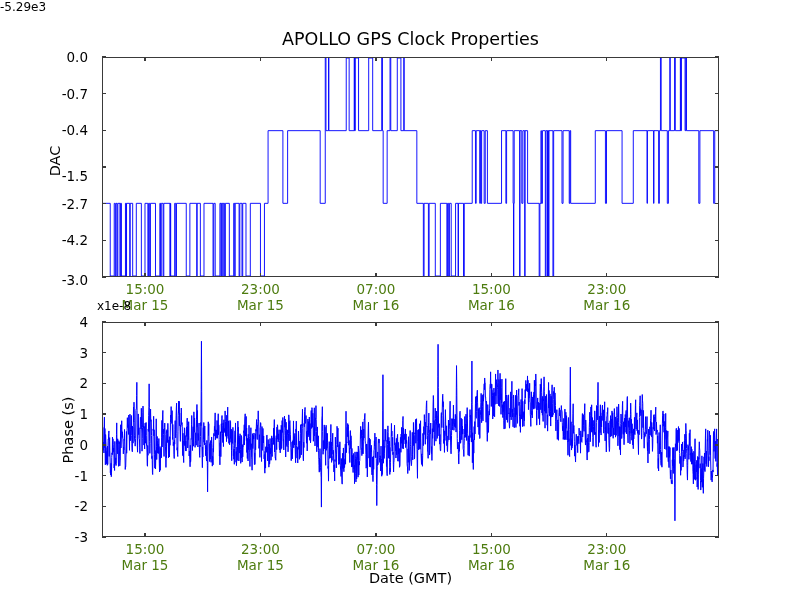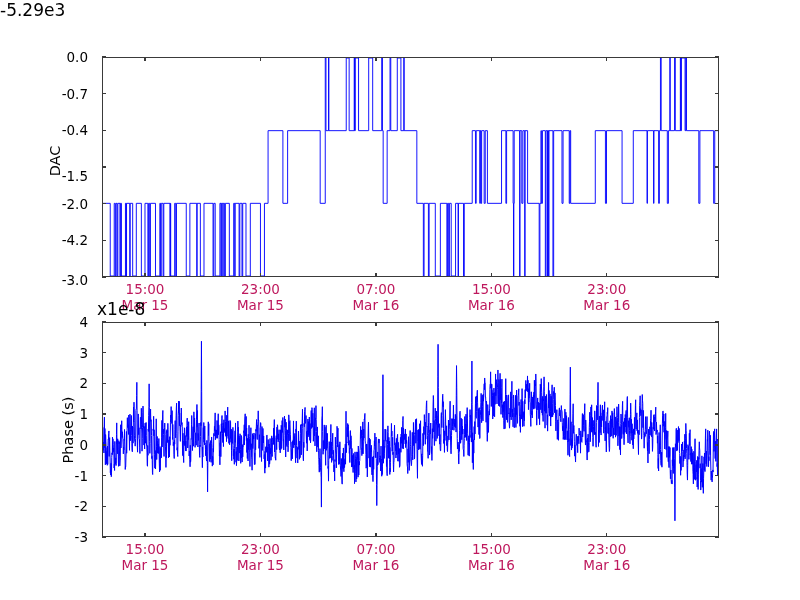--- a/index.html
+++ b/index.html
@@ -33,44 +33,45 @@
     font-size:14.5px;color:#000;
   }
 
   .ytick{
     position:absolute;right:0;font-size:13.5px;color:#000;text-align:center;
     white-space:nowrap;transform:translateY(-50%);
   }
   .ytick-col{position:absolute;width:94px;left:0;}
 
   .xtick{
-    position:absolute;font-size:13.5px;color:#be185d;text-align:center;
+    position:absolute;font-size:13.5px;color:#4d7c0f;text-align:center;
     white-space:nowrap;transform:translateX(-50%);line-height:16px;
   }
   .xtick span{display:block;}
 
-  .offset-text{position:absolute;font-size:17px;color:#000;white-space:nowrap;text-align:right;}
+  .offset-text{position:absolute;font-size:12px;color:#000;white-space:nowrap;text-align:right;}
   #offset-phase{left:97px;top:299px;}
 
   .tickmark{position:absolute;background:#3a3a3a;}
 </style>
 </head>
 <body>
 
 <div class="figure">
 
+  <div class="title">APOLLO GPS Clock Properties</div>
 
   <div class="offset-text">-5.29e3</div>
   <div class="ylabel" id="ylabel-dac">DAC</div>
   <div class="ytick-col" id="yticks-dac">
       <div class="ytick" style="top: 57px; padding-right: 6px;">0.0</div>
       <div class="ytick" style="top: 93.6667px; padding-right: 6px;">-0.7</div>
       <div class="ytick" style="top: 130.333px; padding-right: 6px;">-0.4</div>
       <div class="ytick" style="top: 176px; padding-right: 6px;">-1.5</div>
-      <div class="ytick" style="top: 203.667px; padding-right: 6px;">-2.0</div>
+      <div class="ytick" style="top: 203.667px; padding-right: 6px;">-2.7</div>
       <div class="ytick" style="top: 240.333px; padding-right: 6px;">-4.2</div>
       <div class="ytick" style="top: 280px; padding-right: 6px;">-3.0</div>
     </div>
   <div id="xticks-dac">
       <div class="xtick" style="left: 145.005px; top: 281px;">
         <span>15:00</span>
         <span>Mar 15</span>
       </div>
       <div class="xtick" style="left: 260.446px; top: 281px;">
         <span>23:00</span>
@@ -130,20 +131,21 @@
         <span>Mar 16</span>
       </div>
     </div>
 
   <div class="axes" id="axes-phase">
     <svg class="plotsvg" id="svg-phase" viewBox="0 0 617 215" preserveAspectRatio="none">
         <path d="M 0 105.34 L 0.24 128.38 L 0.47 120.29 L 0.71 123.65 L 0.95 131.20 L 1.19 105.59 L 1.42 95.03 L 1.66 125.77 L 1.90 106.51 L 2.14 123.81 L 2.37 143.17 L 2.61 112.60 L 2.85 119.33 L 3.09 124.76 L 3.32 125.97 L 3.56 142.07 L 3.80 134.21 L 4.04 129.57 L 4.27 143.63 L 4.51 124.37 L 4.75 142.70 L 4.99 123.97 L 5.22 117.28 L 5.46 117.80 L 5.70 111.73 L 5.93 108.94 L 6.17 134.65 L 6.41 119.63 L 6.65 115.73 L 6.88 128.74 L 7.12 138.29 L 7.36 151.08 L 7.60 148.63 L 7.83 153.45 L 8.07 141.62 L 8.31 155.15 L 8.55 150.93 L 8.78 135.58 L 9.02 131.06 L 9.26 132.88 L 9.50 115.25 L 9.73 132.49 L 9.97 116.91 L 10.21 122.70 L 10.45 129.80 L 10.68 126.20 L 10.92 131.68 L 11.16 146.44 L 11.40 142.33 L 11.63 148.88 L 11.87 119.53 L 12.11 130.84 L 12.34 142.56 L 12.58 138.61 L 12.82 136.13 L 13.06 143.92 L 13.29 141.92 L 13.53 112.49 L 13.77 100.82 L 14.01 122.04 L 14.24 117.49 L 14.48 132.03 L 14.72 116.90 L 14.96 120.95 L 15.19 127.94 L 15.43 140.43 L 15.67 144.69 L 15.91 118.79 L 16.14 121.91 L 16.38 120.29 L 16.62 135.21 L 16.86 144.19 L 17.09 140.25 L 17.33 138.75 L 17.57 114.15 L 17.80 102.70 L 18.04 126.14 L 18.28 119.17 L 18.52 107.15 L 18.75 98.67 L 18.99 107.74 L 19.23 115.60 L 19.47 109.79 L 19.70 113.66 L 19.94 117.51 L 20.18 122.21 L 20.42 132.10 L 20.65 125.15 L 20.89 128.17 L 21.13 117.32 L 21.37 118.55 L 21.60 107.50 L 21.84 123.08 L 22.08 134.19 L 22.32 147.83 L 22.55 144.66 L 22.79 145.16 L 23.03 135.34 L 23.27 129.50 L 23.50 109.49 L 23.74 131.44 L 23.98 117.46 L 24.21 105.58 L 24.45 95.59 L 24.69 105.60 L 24.93 105.91 L 25.16 105.76 L 25.40 102.68 L 25.64 112.47 L 25.88 92.89 L 26.11 107.62 L 26.35 112.93 L 26.59 128.52 L 26.83 109.16 L 27.06 92.01 L 27.30 107.92 L 27.54 118.83 L 27.78 107.29 L 28.01 103.71 L 28.25 99.14 L 28.49 93.37 L 28.73 113.51 L 28.96 121.95 L 29.20 128.40 L 29.44 129.98 L 29.67 103.98 L 29.91 112.38 L 30.15 121.30 L 30.39 104.52 L 30.62 84.87 L 30.86 99.70 L 31.10 79.93 L 31.34 98.37 L 31.57 113.99 L 31.81 119.79 L 32.05 120.57 L 32.29 124.31 L 32.52 121.06 L 32.76 116.70 L 33.00 88.37 L 33.24 86.75 L 33.47 86.69 L 33.71 73.12 L 33.95 59.89 L 34.19 88.58 L 34.42 123.49 L 34.66 130.38 L 34.90 116.81 L 35.14 105.26 L 35.37 91.79 L 35.61 105.05 L 35.85 112.69 L 36.08 105.69 L 36.32 116.53 L 36.56 117.14 L 36.80 125.37 L 37.03 131.75 L 37.27 107.57 L 37.51 95.13 L 37.75 95.37 L 37.98 96.34 L 38.22 107.13 L 38.46 86.07 L 38.70 102.69 L 38.93 111.08 L 39.17 129.36 L 39.41 116.71 L 39.65 105.69 L 39.88 89.95 L 40.12 83.85 L 40.36 87.78 L 40.60 105.79 L 40.83 103.92 L 41.07 123.27 L 41.31 104.51 L 41.54 118.44 L 41.78 127.19 L 42.02 114.17 L 42.26 101.05 L 42.49 106.37 L 42.73 121.32 L 42.97 110.18 L 43.21 100.39 L 43.44 113.74 L 43.68 123.95 L 43.92 123.67 L 44.16 131.15 L 44.39 143.56 L 44.63 144.58 L 44.87 123.66 L 45.11 133.56 L 45.34 106.99 L 45.58 109.46 L 45.82 93.20 L 46.06 84.57 L 46.29 61.43 L 46.53 85.16 L 46.77 119.39 L 47.01 131.61 L 47.24 121.46 L 47.48 98.96 L 47.72 86.88 L 47.95 99.31 L 48.19 97.57 L 48.43 98.43 L 48.67 113.44 L 48.90 136.85 L 49.14 134.52 L 49.38 138.76 L 49.62 151.23 L 49.85 152.96 L 50.09 132.83 L 50.33 106.94 L 50.57 109.06 L 50.80 94.17 L 51.04 113.86 L 51.28 107.77 L 51.52 112.12 L 51.75 133.03 L 51.99 146.55 L 52.23 135.49 L 52.47 128.75 L 52.70 147.39 L 52.94 136.76 L 53.18 114.54 L 53.41 96.73 L 53.65 124.72 L 53.89 137.82 L 54.13 126.60 L 54.36 114.53 L 54.60 118.70 L 54.84 131.32 L 55.08 127.79 L 55.31 122.16 L 55.55 131.78 L 55.79 125.68 L 56.03 116.59 L 56.26 127.19 L 56.50 141.91 L 56.74 150.25 L 56.98 131.50 L 57.21 124.74 L 57.45 148.70 L 57.69 137.97 L 57.93 126.64 L 58.16 127.79 L 58.40 135.53 L 58.64 136.07 L 58.87 115.84 L 59.11 98.30 L 59.35 125.15 L 59.59 108.35 L 59.82 91.93 L 60.06 88.29 L 60.30 110.01 L 60.54 107.08 L 60.77 112.68 L 61.01 126.31 L 61.25 134.70 L 61.49 111.05 L 61.72 105.56 L 61.96 100.99 L 62.20 107.95 L 62.44 112.80 L 62.67 125.07 L 62.91 133.49 L 63.15 145.76 L 63.39 133.63 L 63.62 135.99 L 63.86 108.53 L 64.10 111.22 L 64.34 107.45 L 64.57 120.68 L 64.81 111.39 L 65.05 101.28 L 65.28 107.47 L 65.52 124.18 L 65.76 136.12 L 66.00 118.05 L 66.23 118.26 L 66.47 125.88 L 66.71 135.27 L 66.95 114.75 L 67.18 123.45 L 67.42 118.05 L 67.66 100.84 L 67.90 92.92 L 68.13 95.77 L 68.37 84.38 L 68.61 94.33 L 68.85 95.14 L 69.08 101.43 L 69.32 88.46 L 69.56 105.78 L 69.80 117.54 L 70.03 102.37 L 70.27 114.42 L 70.51 123.91 L 70.74 120.40 L 70.98 122.13 L 71.22 133.01 L 71.46 136.76 L 71.69 118.05 L 71.93 122.30 L 72.17 107.34 L 72.41 98.54 L 72.64 113.58 L 72.88 115.88 L 73.12 102.80 L 73.36 93.06 L 73.59 85.78 L 73.83 80.92 L 74.07 111.90 L 74.31 128.39 L 74.54 125.73 L 74.78 132.91 L 75.02 134.76 L 75.26 109.15 L 75.49 93.14 L 75.73 87.75 L 75.97 78.76 L 76.21 90.88 L 76.44 79.07 L 76.68 103.72 L 76.92 90.89 L 77.15 101.19 L 77.39 112.19 L 77.63 119.50 L 77.87 103.05 L 78.10 104.54 L 78.34 97.84 L 78.58 85.80 L 78.82 102.61 L 79.05 102.02 L 79.29 100.52 L 79.53 104.23 L 79.77 128.16 L 80.00 133.88 L 80.24 111.27 L 80.48 130.24 L 80.72 135.94 L 80.95 140.88 L 81.19 119.17 L 81.43 122.75 L 81.67 105.73 L 81.90 105.97 L 82.14 123.88 L 82.38 113.58 L 82.61 123.78 L 82.85 128.99 L 83.09 119.18 L 83.33 129.28 L 83.56 112.29 L 83.80 104.91 L 84.04 114.50 L 84.28 98.57 L 84.51 95.99 L 84.75 103.75 L 84.99 126.18 L 85.23 119.17 L 85.46 116.34 L 85.70 117.59 L 85.94 99.63 L 86.18 113.64 L 86.41 134.21 L 86.65 129.15 L 86.89 131.97 L 87.13 138.01 L 87.36 145.10 L 87.60 123.46 L 87.84 140.51 L 88.08 138.46 L 88.31 116.80 L 88.55 117.40 L 88.79 102.68 L 89.02 93.38 L 89.26 106.18 L 89.50 117.38 L 89.74 128.77 L 89.97 120.89 L 90.21 108.22 L 90.45 104.72 L 90.69 124.34 L 90.92 109.63 L 91.16 89.67 L 91.40 95.94 L 91.64 110.21 L 91.87 95.89 L 92.11 106.42 L 92.35 125.52 L 92.59 121.36 L 92.82 118.83 L 93.06 110.77 L 93.30 116.44 L 93.54 123.38 L 93.77 97.48 L 94.01 89.84 L 94.25 82.26 L 94.48 105.03 L 94.72 88.31 L 94.96 109.05 L 95.20 125.16 L 95.43 111.41 L 95.67 118.54 L 95.91 118.21 L 96.15 104.74 L 96.38 100.95 L 96.62 123.01 L 96.86 133.90 L 97.10 135.65 L 97.33 123.24 L 97.57 124.76 L 97.81 114.73 L 98.05 100.51 L 98.28 103.72 L 98.52 67.16 L 98.76 18.43 L 99.00 68.96 L 99.23 122.19 L 99.47 135.75 L 99.71 146.02 L 99.94 125.21 L 100.18 135.30 L 100.42 115.09 L 100.66 105.63 L 100.89 117.18 L 101.13 100.45 L 101.37 120.32 L 101.61 109.76 L 101.84 123.12 L 102.08 103.92 L 102.32 122.02 L 102.56 121.42 L 102.79 127.62 L 103.03 134.00 L 103.27 123.56 L 103.51 123.61 L 103.74 137.29 L 103.98 139.35 L 104.22 118.48 L 104.46 129.56 L 104.69 143.56 L 104.93 170.46 L 105.17 141.86 L 105.41 112.18 L 105.64 99.75 L 105.88 113.54 L 106.12 101.59 L 106.35 119.46 L 106.59 121.49 L 106.83 134.22 L 107.07 139.92 L 107.30 121.59 L 107.54 137.33 L 107.78 123.54 L 108.02 118.64 L 108.25 132.34 L 108.49 140.68 L 108.73 121.80 L 108.97 115.05 L 109.20 119.52 L 109.44 125.59 L 109.68 144.47 L 109.92 134.50 L 110.15 135.51 L 110.39 143.16 L 110.63 126.75 L 110.87 130.32 L 111.10 111.72 L 111.34 111.36 L 111.58 114.18 L 111.81 104.38 L 112.05 108.77 L 112.29 99.84 L 112.53 90.73 L 112.76 117.87 L 113.00 107.84 L 113.24 112.59 L 113.48 112.37 L 113.71 107.94 L 113.95 111.01 L 114.19 116.38 L 114.43 98.37 L 114.66 105.59 L 114.90 116.25 L 115.14 106.69 L 115.38 100.79 L 115.61 91.61 L 115.85 112.68 L 116.09 102.75 L 116.33 104.14 L 116.56 117.54 L 116.80 134.32 L 117.04 128.81 L 117.28 143.17 L 117.51 120.95 L 117.75 124.61 L 117.99 109.77 L 118.22 134.94 L 118.46 119.04 L 118.70 101.72 L 118.94 110.45 L 119.17 96.35 L 119.41 93.38 L 119.65 103.57 L 119.89 111.39 L 120.12 120.60 L 120.36 119.75 L 120.60 101.02 L 120.84 124.74 L 121.07 102.13 L 121.31 97.66 L 121.55 109.25 L 121.79 106.50 L 122.02 106.96 L 122.26 110.63 L 122.50 88.74 L 122.74 99.44 L 122.97 113.88 L 123.21 114.40 L 123.45 99.98 L 123.68 107.55 L 123.92 119.74 L 124.16 93.06 L 124.40 114.28 L 124.63 96.71 L 124.87 93.75 L 125.11 84.90 L 125.35 107.50 L 125.58 116.60 L 125.82 98.77 L 126.06 106.85 L 126.30 121.48 L 126.53 116.50 L 126.77 118.68 L 127.01 122.88 L 127.25 111.96 L 127.48 98.36 L 127.72 116.52 L 127.96 99.46 L 128.20 115.99 L 128.43 120.41 L 128.67 107.16 L 128.91 128.82 L 129.15 138.99 L 129.38 112.67 L 129.62 108.68 L 129.86 119.73 L 130.09 121.55 L 130.33 105.31 L 130.57 123.83 L 130.81 133.93 L 131.04 128.96 L 131.28 137.51 L 131.52 127.14 L 131.76 142.62 L 131.99 126.42 L 132.23 112.96 L 132.47 108.81 L 132.71 120.47 L 132.94 100.88 L 133.18 124.30 L 133.42 140.61 L 133.66 129.70 L 133.89 143.99 L 134.13 138.08 L 134.37 125.30 L 134.61 138.74 L 134.84 130.94 L 135.08 109.45 L 135.32 99.01 L 135.55 109.78 L 135.79 105.23 L 136.03 123.00 L 136.27 139.31 L 136.50 113.89 L 136.74 131.33 L 136.98 115.91 L 137.22 123.13 L 137.45 111.79 L 137.69 113.07 L 137.93 127.31 L 138.17 141.65 L 138.40 128.42 L 138.64 136.30 L 138.88 113.59 L 139.12 115.39 L 139.35 130.32 L 139.59 140.36 L 139.83 122.80 L 140.07 135.16 L 140.30 134.83 L 140.54 123.96 L 140.78 124.50 L 141.02 123.82 L 141.25 108.75 L 141.49 110.85 L 141.73 102.71 L 141.96 122.94 L 142.20 98.97 L 142.44 94.24 L 142.68 91.66 L 142.91 114.17 L 143.15 110.77 L 143.39 113.51 L 143.63 94.30 L 143.86 118.66 L 144.10 106.06 L 144.34 130.70 L 144.58 117.60 L 144.81 136.76 L 145.05 116.43 L 145.29 118.57 L 145.53 139.29 L 145.76 112.28 L 146.00 127.75 L 146.24 124.54 L 146.48 103.25 L 146.71 114.41 L 146.95 116.86 L 147.19 130.97 L 147.42 144.83 L 147.66 126.79 L 147.90 127.70 L 148.14 115.22 L 148.37 105.69 L 148.61 125.60 L 148.85 121.90 L 149.09 135.41 L 149.32 137.47 L 149.56 148.59 L 149.80 126.94 L 150.04 111.69 L 150.27 126.87 L 150.51 123.99 L 150.75 115.43 L 150.99 113.66 L 151.22 116.96 L 151.46 111.01 L 151.70 131.58 L 151.94 142.82 L 152.17 131.07 L 152.41 142.75 L 152.65 135.25 L 152.88 111.80 L 153.12 127.99 L 153.36 107.38 L 153.60 109.23 L 153.83 104.48 L 154.07 97.46 L 154.31 108.19 L 154.55 114.97 L 154.78 117.61 L 155.02 103.04 L 155.26 103.34 L 155.50 99.19 L 155.73 88.68 L 155.97 98.76 L 156.21 98.30 L 156.45 126.58 L 156.68 123.01 L 156.92 112.75 L 157.16 119.61 L 157.40 135.62 L 157.63 105.73 L 157.87 105.44 L 158.11 100.53 L 158.35 101.92 L 158.58 121.30 L 158.82 127.38 L 159.06 139.78 L 159.29 118.13 L 159.53 104.51 L 159.77 128.62 L 160.01 113.05 L 160.24 115.17 L 160.48 106.44 L 160.72 118.00 L 160.96 120.99 L 161.19 114.03 L 161.43 126.34 L 161.67 137.19 L 161.91 132.69 L 162.14 144.30 L 162.38 151.59 L 162.62 129.61 L 162.86 140.53 L 163.09 146.49 L 163.33 125.31 L 163.57 129.80 L 163.81 124.32 L 164.04 130.49 L 164.28 113.72 L 164.52 113.01 L 164.75 128.12 L 164.99 125.30 L 165.23 139.14 L 165.47 128.59 L 165.70 117.60 L 165.94 124.52 L 166.18 124.73 L 166.42 145.50 L 166.65 122.16 L 166.89 123.48 L 167.13 142.49 L 167.37 139.42 L 167.60 116.57 L 167.84 132.19 L 168.08 128.68 L 168.32 126.33 L 168.55 138.56 L 168.79 131.69 L 169.03 120.28 L 169.27 113.91 L 169.50 131.32 L 169.74 134.80 L 169.98 120.28 L 170.22 119.99 L 170.45 115.89 L 170.69 118.31 L 170.93 122.63 L 171.16 106.02 L 171.40 120.11 L 171.64 107.84 L 171.88 97.51 L 172.11 130.20 L 172.35 115.66 L 172.59 130.83 L 172.83 136.42 L 173.06 135.69 L 173.30 138.52 L 173.54 128.57 L 173.78 113.76 L 174.01 115.89 L 174.25 127.79 L 174.49 105.15 L 174.73 117.22 L 174.96 102.72 L 175.20 103.87 L 175.44 116.04 L 175.68 120.00 L 175.91 119.05 L 176.15 111.93 L 176.39 118.12 L 176.62 107.71 L 176.86 125.24 L 177.10 128.15 L 177.34 126.83 L 177.57 119.34 L 177.81 131.05 L 178.05 107.82 L 178.29 121.34 L 178.52 127.56 L 178.76 103.23 L 179.00 103.91 L 179.24 126.53 L 179.47 119.05 L 179.71 98.50 L 179.95 110.48 L 180.19 103.00 L 180.42 95.36 L 180.66 108.74 L 180.90 118.64 L 181.14 117.71 L 181.37 128.12 L 181.61 113.35 L 181.85 101.83 L 182.09 93.90 L 182.32 100.71 L 182.56 105.23 L 182.80 97.03 L 183.03 108.26 L 183.27 135.27 L 183.51 112.10 L 183.75 100.15 L 183.98 106.43 L 184.22 123.61 L 184.46 123.53 L 184.70 124.86 L 184.93 107.81 L 185.17 112.15 L 185.41 113.56 L 185.65 130.03 L 185.88 123.60 L 186.12 111.39 L 186.36 92.72 L 186.60 95.47 L 186.83 118.93 L 187.07 102.35 L 187.31 99.18 L 187.55 98.57 L 187.78 107.01 L 188.02 112.89 L 188.26 120.16 L 188.49 125.90 L 188.73 138.97 L 188.97 138.84 L 189.21 127.87 L 189.44 128.16 L 189.68 120.00 L 189.92 137.12 L 190.16 131.25 L 190.39 118.84 L 190.63 121.68 L 190.87 116.36 L 191.11 98.85 L 191.34 126.00 L 191.58 119.17 L 191.82 114.67 L 192.06 123.16 L 192.29 115.11 L 192.53 111.44 L 192.77 123.18 L 193.01 134.26 L 193.24 141.01 L 193.48 107.24 L 193.72 109.69 L 193.95 99.06 L 194.19 123.67 L 194.43 133.12 L 194.67 136.41 L 194.90 129.64 L 195.14 125.58 L 195.38 141.25 L 195.62 124.76 L 195.85 123.49 L 196.09 109.12 L 196.33 120.13 L 196.57 127.58 L 196.80 124.25 L 197.04 137.56 L 197.28 122.93 L 197.52 119.14 L 197.75 135.94 L 197.99 111.66 L 198.23 102.65 L 198.47 104.73 L 198.70 112.29 L 198.94 133.07 L 199.18 114.02 L 199.42 102.12 L 199.65 103.97 L 199.89 96.82 L 200.13 87.04 L 200.36 106.67 L 200.60 121.27 L 200.84 135.73 L 201.08 139.10 L 201.31 120.19 L 201.55 125.74 L 201.79 101.44 L 202.03 104.77 L 202.26 89.53 L 202.50 87.42 L 202.74 85.23 L 202.98 100.99 L 203.21 101.34 L 203.45 99.31 L 203.69 93.42 L 203.93 112.59 L 204.16 121.34 L 204.40 109.36 L 204.64 110.19 L 204.88 129.15 L 205.11 110.76 L 205.35 107.12 L 205.59 96.90 L 205.82 114.85 L 206.06 99.59 L 206.30 108.16 L 206.54 112.72 L 206.77 107.56 L 207.01 94.89 L 207.25 111.25 L 207.49 118.44 L 207.72 101.47 L 207.96 109.67 L 208.20 120.93 L 208.44 117.94 L 208.67 97.38 L 208.91 88.34 L 209.15 106.41 L 209.39 91.34 L 209.62 85.46 L 209.86 87.38 L 210.10 105.33 L 210.34 102.98 L 210.57 91.06 L 210.81 103.37 L 211.05 119.37 L 211.29 113.96 L 211.52 105.72 L 211.76 96.31 L 212.00 85.59 L 212.23 113.94 L 212.47 105.59 L 212.71 124.10 L 212.95 109.45 L 213.18 95.73 L 213.42 94.83 L 213.66 83.43 L 213.90 97.31 L 214.13 109.57 L 214.37 130.01 L 214.61 129.63 L 214.85 111.30 L 215.08 104.92 L 215.32 124.34 L 215.56 125.28 L 215.80 122.20 L 216.03 113.88 L 216.27 129.01 L 216.51 137.55 L 216.75 143.81 L 216.98 150.56 L 217.22 136.53 L 217.46 149.47 L 217.69 126.79 L 217.93 137.07 L 218.17 145.67 L 218.41 148.66 L 218.64 150.97 L 218.88 156.10 L 219.12 185.82 L 219.36 139.31 L 219.59 96.82 L 219.83 93.67 L 220.07 84.50 L 220.31 109.41 L 220.54 117.02 L 220.78 132.52 L 221.02 118.61 L 221.26 128.80 L 221.49 119.29 L 221.73 122.09 L 221.97 102.87 L 222.21 121.83 L 222.44 127.21 L 222.68 105.26 L 222.92 117.18 L 223.16 135.12 L 223.39 143.64 L 223.63 119.25 L 223.87 103.20 L 224.10 128.52 L 224.34 111.26 L 224.58 126.72 L 224.82 122.33 L 225.05 111.43 L 225.29 120.58 L 225.53 126.99 L 225.77 146.84 L 226.00 144.58 L 226.24 159.61 L 226.48 139.02 L 226.72 133.06 L 226.95 119.73 L 227.19 124.01 L 227.43 136.62 L 227.67 127.73 L 227.90 136.21 L 228.14 128.15 L 228.38 115.66 L 228.62 102.41 L 228.85 128.96 L 229.09 120.11 L 229.33 140.68 L 229.56 134.48 L 229.80 138.75 L 230.04 124.74 L 230.28 115.07 L 230.51 111.25 L 230.75 132.40 L 230.99 128.45 L 231.23 129.67 L 231.46 143.06 L 231.70 150.34 L 231.94 142.88 L 232.18 149.59 L 232.41 159.38 L 232.65 137.90 L 232.89 139.79 L 233.13 115.17 L 233.36 126.45 L 233.60 130.63 L 233.84 130.47 L 234.08 146.28 L 234.31 132.35 L 234.55 122.76 L 234.79 104.26 L 235.03 107.25 L 235.26 125.01 L 235.50 110.42 L 235.74 106.20 L 235.97 123.24 L 236.21 139.55 L 236.45 142.83 L 236.69 141.34 L 236.92 122.83 L 237.16 142.43 L 237.40 128.51 L 237.64 119.94 L 237.87 127.50 L 238.11 144.24 L 238.35 147.37 L 238.59 149.37 L 238.82 154.89 L 239.06 136.75 L 239.30 139.50 L 239.54 154.01 L 239.77 161.62 L 240.01 162.64 L 240.25 131.53 L 240.49 146.38 L 240.72 134.92 L 240.96 147.37 L 241.20 126.11 L 241.43 145.77 L 241.67 150.11 L 241.91 137.58 L 242.15 146.00 L 242.38 145.84 L 242.62 135.57 L 242.86 127.28 L 243.10 122.18 L 243.33 142.54 L 243.57 120.19 L 243.81 89.07 L 244.05 121.58 L 244.28 130.81 L 244.52 119.99 L 244.76 121.00 L 245.00 105.34 L 245.23 114.70 L 245.47 101.43 L 245.71 107.71 L 245.95 102.72 L 246.18 104.56 L 246.42 123.24 L 246.66 123.34 L 246.89 118.57 L 247.13 131.62 L 247.37 126.26 L 247.61 140.84 L 247.84 119.41 L 248.08 108.62 L 248.32 108.73 L 248.56 126.82 L 248.79 113.85 L 249.03 118.59 L 249.27 141.57 L 249.51 145.40 L 249.74 126.60 L 249.98 137.87 L 250.22 144.94 L 250.46 133.57 L 250.69 144.20 L 250.93 150.95 L 251.17 138.24 L 251.41 131.68 L 251.64 140.82 L 251.88 147.41 L 252.12 143.53 L 252.36 162.20 L 252.59 134.26 L 252.83 130.10 L 253.07 132.38 L 253.30 136.95 L 253.54 152.01 L 253.78 160.46 L 254.02 135.56 L 254.25 139.73 L 254.49 157.41 L 254.73 130.05 L 254.97 136.03 L 255.20 130.24 L 255.44 138.47 L 255.68 149.47 L 255.92 155.59 L 256.15 124.17 L 256.39 139.41 L 256.63 153.46 L 256.87 139.64 L 257.10 143.43 L 257.34 139.87 L 257.58 138.79 L 257.82 128.69 L 258.05 126.23 L 258.29 111.11 L 258.53 104.36 L 258.76 116.65 L 259.00 112.40 L 259.24 107.90 L 259.48 116.34 L 259.71 133.86 L 259.95 126.08 L 260.19 131.79 L 260.43 113.74 L 260.66 99.82 L 260.90 132.13 L 261.14 119.33 L 261.38 118.79 L 261.61 107.07 L 261.85 116.15 L 262.09 96.93 L 262.33 97.64 L 262.56 92.64 L 262.80 91.30 L 263.04 119.04 L 263.28 121.83 L 263.51 122.24 L 263.75 132.51 L 263.99 146.55 L 264.23 145.13 L 264.46 122.06 L 264.70 124.71 L 264.94 139.84 L 265.17 155.36 L 265.41 146.27 L 265.65 121.81 L 265.89 118.03 L 266.12 106.25 L 266.36 100.14 L 266.60 116.33 L 266.84 136.42 L 267.07 128.75 L 267.31 116.26 L 267.55 145.08 L 267.79 129.94 L 268.02 117.42 L 268.26 145.52 L 268.50 126.04 L 268.74 126.92 L 268.97 130.08 L 269.21 123.43 L 269.45 127.44 L 269.69 150.95 L 269.92 153.32 L 270.16 136.97 L 270.40 135.15 L 270.63 156.48 L 270.87 160.11 L 271.11 154.11 L 271.35 134.39 L 271.58 147.68 L 271.82 128.67 L 272.06 127.62 L 272.30 118.85 L 272.53 123.87 L 272.77 111.19 L 273.01 129.10 L 273.25 135.95 L 273.48 131.07 L 273.72 122.41 L 273.96 115.08 L 274.20 136.71 L 274.43 162.80 L 274.67 184.29 L 274.91 163.81 L 275.15 145.11 L 275.38 142.29 L 275.62 130.15 L 275.86 143.02 L 276.10 120.77 L 276.33 117.02 L 276.57 118.44 L 276.81 121.24 L 277.04 117.19 L 277.28 135.55 L 277.52 138.38 L 277.76 140.78 L 277.99 134.38 L 278.23 134.33 L 278.47 149.41 L 278.71 132.98 L 278.94 124.25 L 279.18 136.40 L 279.42 136.65 L 279.66 154.67 L 279.89 141.37 L 280.13 152.95 L 280.37 144.79 L 280.61 88.71 L 280.84 52.21 L 281.08 87.79 L 281.32 141.53 L 281.56 133.97 L 281.79 118.06 L 282.03 136.74 L 282.27 131.87 L 282.50 124.61 L 282.74 125.48 L 282.98 107.03 L 283.22 118.40 L 283.45 117.69 L 283.69 107.50 L 283.93 119.38 L 284.17 118.55 L 284.40 144.77 L 284.64 138.32 L 284.88 151.88 L 285.12 154.15 L 285.35 122.70 L 285.59 109.70 L 285.83 103.81 L 286.07 110.47 L 286.30 136.51 L 286.54 133.18 L 286.78 115.40 L 287.02 131.62 L 287.25 119.18 L 287.49 137.67 L 287.73 152.89 L 287.96 146.33 L 288.20 150.20 L 288.44 140.53 L 288.68 126.15 L 288.91 124.80 L 289.15 112.04 L 289.39 101.36 L 289.63 114.04 L 289.86 109.08 L 290.10 129.41 L 290.34 124.83 L 290.58 115.37 L 290.81 132.88 L 291.05 130.34 L 291.29 142.87 L 291.53 150.34 L 291.76 141.00 L 292.00 138.89 L 292.24 113.05 L 292.48 103.14 L 292.71 123.03 L 292.95 120.76 L 293.19 121.52 L 293.43 128.76 L 293.66 123.28 L 293.90 136.31 L 294.14 127.52 L 294.37 116.50 L 294.61 132.98 L 294.85 126.17 L 295.09 117.10 L 295.32 114.17 L 295.56 112.36 L 295.80 139.47 L 296.04 120.55 L 296.27 120.49 L 296.51 131.94 L 296.75 126.18 L 296.99 139.61 L 297.22 126.98 L 297.46 145.64 L 297.70 144.89 L 297.94 144.05 L 298.17 126.55 L 298.41 115.47 L 298.65 119.49 L 298.89 130.53 L 299.12 112.05 L 299.36 121.45 L 299.60 105.36 L 299.83 116.23 L 300.07 115.96 L 300.31 126.49 L 300.55 112.13 L 300.78 98.30 L 301.02 94.33 L 301.26 127.08 L 301.50 105.97 L 301.73 110.80 L 301.97 118.21 L 302.21 112.02 L 302.45 114.49 L 302.68 117.08 L 302.92 113.23 L 303.16 122.10 L 303.40 107.01 L 303.63 125.77 L 303.87 117.52 L 304.11 111.99 L 304.35 121.52 L 304.58 118.25 L 304.82 120.51 L 305.06 141.96 L 305.30 144.64 L 305.53 145.33 L 305.77 151.95 L 306.01 127.06 L 306.24 140.64 L 306.48 114.78 L 306.72 126.08 L 306.96 134.50 L 307.19 148.84 L 307.43 144.18 L 307.67 130.29 L 307.91 120.00 L 308.14 108.55 L 308.38 122.96 L 308.62 124.43 L 308.86 139.86 L 309.09 141.18 L 309.33 144.02 L 309.57 142.55 L 309.81 134.96 L 310.04 122.97 L 310.28 110.35 L 310.52 132.69 L 310.76 138.19 L 310.99 116.41 L 311.23 116.53 L 311.47 100.40 L 311.70 123.78 L 311.94 113.56 L 312.18 120.92 L 312.42 137.37 L 312.65 135.76 L 312.89 110.77 L 313.13 112.06 L 313.37 101.29 L 313.60 97.37 L 313.84 121.37 L 314.08 103.77 L 314.32 97.27 L 314.55 96.64 L 314.79 117.13 L 315.03 127.43 L 315.27 144.34 L 315.50 156.75 L 315.74 127.45 L 315.98 108.04 L 316.22 119.10 L 316.45 107.47 L 316.69 128.20 L 316.93 112.02 L 317.17 110.41 L 317.40 126.83 L 317.64 101.69 L 317.88 106.32 L 318.11 127.37 L 318.35 120.56 L 318.59 98.66 L 318.83 116.89 L 319.06 129.07 L 319.30 136.40 L 319.54 142.25 L 319.78 132.11 L 320.01 143.07 L 320.25 138.72 L 320.49 144.60 L 320.73 133.71 L 320.96 111.43 L 321.20 114.70 L 321.44 123.74 L 321.68 109.72 L 321.91 104.55 L 322.15 112.59 L 322.39 92.47 L 322.63 102.05 L 322.86 103.62 L 323.10 101.86 L 323.34 122.43 L 323.57 100.17 L 323.81 117.24 L 324.05 96.48 L 324.29 86.22 L 324.52 80.04 L 324.76 78.52 L 325.00 104.77 L 325.24 104.20 L 325.47 113.29 L 325.71 129.45 L 325.95 129.09 L 326.19 136.61 L 326.42 111.80 L 326.66 100.18 L 326.90 90.93 L 327.14 103.32 L 327.37 110.76 L 327.61 133.28 L 327.85 123.08 L 328.09 107.92 L 328.32 110.91 L 328.56 111.98 L 328.80 100.95 L 329.04 111.82 L 329.27 129.51 L 329.51 131.86 L 329.75 124.72 L 329.98 138.71 L 330.22 125.26 L 330.46 106.68 L 330.70 116.43 L 330.93 100.40 L 331.17 81.78 L 331.41 73.20 L 331.65 77.48 L 331.88 109.94 L 332.12 98.46 L 332.36 123.68 L 332.60 123.61 L 332.83 112.58 L 333.07 96.15 L 333.31 85.96 L 333.55 96.36 L 333.78 99.67 L 334.02 119.29 L 334.26 102.93 L 334.50 88.95 L 334.73 102.25 L 334.97 93.93 L 335.21 116.57 L 335.44 115.82 L 335.68 101.23 L 335.92 53.69 L 336.16 21.50 L 336.39 65.14 L 336.63 105.30 L 336.87 101.78 L 337.11 113.96 L 337.34 101.67 L 337.58 119.98 L 337.82 122.30 L 338.06 112.48 L 338.29 126.84 L 338.53 129.05 L 338.77 129.02 L 339.01 120.66 L 339.24 93.44 L 339.48 90.47 L 339.72 96.77 L 339.96 105.56 L 340.19 93.32 L 340.43 84.41 L 340.67 73.18 L 340.90 71.93 L 341.14 84.84 L 341.38 79.40 L 341.62 106.28 L 341.85 121.57 L 342.09 117.29 L 342.33 119.25 L 342.57 130.62 L 342.80 108.83 L 343.04 118.60 L 343.28 99.38 L 343.52 87.48 L 343.75 98.05 L 343.99 112.28 L 344.23 113.88 L 344.47 113.76 L 344.70 103.77 L 344.94 123.79 L 345.18 114.06 L 345.42 128.54 L 345.65 129.79 L 345.89 120.71 L 346.13 119.28 L 346.37 112.23 L 346.60 97.92 L 346.84 114.07 L 347.08 118.05 L 347.31 107.47 L 347.55 101.79 L 347.79 102.53 L 348.03 86.85 L 348.26 78.94 L 348.50 108.82 L 348.74 121.09 L 348.98 128.91 L 349.21 132.05 L 349.45 124.13 L 349.69 113.42 L 349.93 96.52 L 350.16 99.21 L 350.40 107.97 L 350.64 104.57 L 350.88 96.67 L 351.11 102.08 L 351.35 99.43 L 351.59 82.87 L 351.83 98.46 L 352.06 108.32 L 352.30 102.07 L 352.54 104.51 L 352.77 100.08 L 353.01 96.93 L 353.25 103.96 L 353.49 92.19 L 353.72 105.54 L 353.96 93.63 L 354.20 110.10 L 354.44 72.95 L 354.67 43.00 L 354.91 65.19 L 355.15 93.85 L 355.39 116.77 L 355.62 126.80 L 355.86 127.22 L 356.10 120.53 L 356.34 120.16 L 356.57 131.69 L 356.81 142.14 L 357.05 142.35 L 357.29 122.89 L 357.52 129.54 L 357.76 108.24 L 358.00 90.23 L 358.24 89.05 L 358.47 113.25 L 358.71 121.40 L 358.95 119.72 L 359.18 95.84 L 359.42 96.29 L 359.66 104.26 L 359.90 117.76 L 360.13 97.00 L 360.37 111.48 L 360.61 104.06 L 360.85 112.23 L 361.08 107.04 L 361.32 126.66 L 361.56 127.95 L 361.80 129.20 L 362.03 134.72 L 362.27 123.91 L 362.51 116.57 L 362.75 112.83 L 362.98 94.38 L 363.22 112.95 L 363.46 115.45 L 363.70 102.09 L 363.93 114.86 L 364.17 92.02 L 364.41 101.34 L 364.64 118.58 L 364.88 101.85 L 365.12 95.85 L 365.36 85.43 L 365.59 96.03 L 365.83 111.93 L 366.07 119.08 L 366.31 133.47 L 366.54 116.56 L 366.78 121.96 L 367.02 113.84 L 367.26 133.60 L 367.49 134.37 L 367.73 120.37 L 367.97 97.04 L 368.21 87.39 L 368.44 94.85 L 368.68 92.90 L 368.92 108.25 L 369.16 115.62 L 369.39 112.71 L 369.63 120.17 L 369.87 80.48 L 370.11 38.39 L 370.34 82.19 L 370.58 141.05 L 370.82 110.78 L 371.05 130.48 L 371.29 137.41 L 371.53 147.82 L 371.77 117.83 L 372.00 131.37 L 372.24 104.68 L 372.48 105.51 L 372.72 117.97 L 372.95 99.52 L 373.19 112.00 L 373.43 95.27 L 373.67 81.41 L 373.90 74.37 L 374.14 91.71 L 374.38 96.26 L 374.62 89.39 L 374.85 73.72 L 375.09 77.72 L 375.33 70.23 L 375.57 67.85 L 375.80 80.65 L 376.04 89.67 L 376.28 105.08 L 376.51 86.44 L 376.75 96.12 L 376.99 99.12 L 377.23 112.61 L 377.46 85.45 L 377.70 109.85 L 377.94 116.63 L 378.18 115.67 L 378.41 97.67 L 378.65 92.96 L 378.89 87.30 L 379.13 80.34 L 379.36 71.05 L 379.60 79.83 L 379.84 100.62 L 380.08 97.13 L 380.31 74.37 L 380.55 72.83 L 380.79 84.38 L 381.03 97.17 L 381.26 98.78 L 381.50 71.91 L 381.74 78.89 L 381.97 74.28 L 382.21 65.49 L 382.45 61.36 L 382.69 67.27 L 382.92 55.50 L 383.16 60.13 L 383.40 60.25 L 383.64 74.80 L 383.87 74.67 L 384.11 81.63 L 384.35 100.21 L 384.59 78.73 L 384.82 79.85 L 385.06 94.58 L 385.30 110.76 L 385.54 119.47 L 385.77 112.80 L 386.01 82.35 L 386.25 91.75 L 386.49 103.42 L 386.72 110.43 L 386.96 95.13 L 387.20 91.62 L 387.44 88.89 L 387.67 92.96 L 387.91 85.91 L 388.15 66.91 L 388.38 61.63 L 388.62 61.44 L 388.86 49.30 L 389.10 65.78 L 389.33 61.40 L 389.57 84.26 L 389.81 65.81 L 390.05 61.77 L 390.28 66.70 L 390.52 67.50 L 390.76 72.90 L 391.00 96.93 L 391.23 87.84 L 391.47 70.61 L 391.71 76.82 L 391.95 93.85 L 392.18 65.70 L 392.42 77.39 L 392.66 94.73 L 392.90 94.47 L 393.13 70.13 L 393.37 82.07 L 393.61 67.75 L 393.84 51.42 L 394.08 73.42 L 394.32 66.02 L 394.56 57.13 L 394.79 58.87 L 395.03 65.61 L 395.27 81.68 L 395.51 66.86 L 395.74 65.30 L 395.98 60.52 L 396.22 47.41 L 396.46 60.20 L 396.69 71.85 L 396.93 83.49 L 397.17 57.04 L 397.41 59.56 L 397.64 80.16 L 397.88 84.22 L 398.12 61.26 L 398.36 50.81 L 398.59 77.50 L 398.83 56.93 L 399.07 68.01 L 399.31 92.19 L 399.54 71.70 L 399.78 80.49 L 400.02 64.94 L 400.25 56.66 L 400.49 85.44 L 400.73 82.47 L 400.97 93.17 L 401.20 95.50 L 401.44 83.99 L 401.68 89.35 L 401.92 79.85 L 402.15 98.47 L 402.39 107.06 L 402.63 78.87 L 402.87 82.55 L 403.10 95.60 L 403.34 106.61 L 403.58 93.02 L 403.82 72.05 L 404.05 56.19 L 404.29 75.69 L 404.53 81.24 L 404.77 97.66 L 405.00 72.69 L 405.24 74.83 L 405.48 78.27 L 405.71 100.28 L 405.95 100.20 L 406.19 87.77 L 406.43 78.70 L 406.66 73.02 L 406.90 72.54 L 407.14 91.72 L 407.38 90.67 L 407.61 102.57 L 407.85 106.15 L 408.09 101.19 L 408.33 85.94 L 408.56 94.85 L 408.80 92.93 L 409.04 69.50 L 409.28 84.70 L 409.51 97.77 L 409.75 74.70 L 409.99 75.74 L 410.23 58.83 L 410.46 90.30 L 410.70 86.98 L 410.94 94.84 L 411.18 91.06 L 411.41 104.79 L 411.65 76.06 L 411.89 72.66 L 412.12 79.59 L 412.36 90.49 L 412.60 105.75 L 412.84 104.04 L 413.07 103.02 L 413.31 85.51 L 413.55 94.94 L 413.79 72.99 L 414.02 85.45 L 414.26 105.44 L 414.50 82.34 L 414.74 92.44 L 414.97 67.68 L 415.21 89.85 L 415.45 95.90 L 415.69 101.35 L 415.92 100.33 L 416.16 80.84 L 416.40 73.42 L 416.64 73.19 L 416.87 70.51 L 417.11 66.42 L 417.35 83.27 L 417.58 79.77 L 417.82 94.22 L 418.06 94.63 L 418.30 104.29 L 418.53 92.54 L 418.77 110.38 L 419.01 88.88 L 419.25 82.07 L 419.48 77.16 L 419.72 91.00 L 419.96 96.98 L 420.20 83.76 L 420.43 66.25 L 420.67 80.14 L 420.91 104.58 L 421.15 79.02 L 421.38 95.39 L 421.62 93.42 L 421.86 90.18 L 422.10 94.83 L 422.33 104.22 L 422.57 89.04 L 422.81 98.60 L 423.05 77.37 L 423.28 81.69 L 423.52 67.27 L 423.76 75.63 L 423.99 66.33 L 424.23 57.96 L 424.47 68.79 L 424.71 61.83 L 424.94 63.28 L 425.18 65.04 L 425.42 67.94 L 425.66 66.06 L 425.89 53.42 L 426.13 69.52 L 426.37 57.80 L 426.61 69.02 L 426.84 87.46 L 427.08 66.34 L 427.32 75.83 L 427.56 67.98 L 427.79 72.82 L 428.03 60.83 L 428.27 79.89 L 428.51 80.01 L 428.74 92.41 L 428.98 96.12 L 429.22 104.39 L 429.45 80.34 L 429.69 69.45 L 429.93 75.91 L 430.17 92.70 L 430.40 88.90 L 430.64 95.88 L 430.88 78.67 L 431.12 74.66 L 431.35 84.04 L 431.59 85.88 L 431.83 72.96 L 432.07 86.98 L 432.30 69.81 L 432.54 75.07 L 432.78 57.76 L 433.02 68.50 L 433.25 86.34 L 433.49 80.77 L 433.73 61.82 L 433.97 63.41 L 434.20 51.46 L 434.44 59.42 L 434.68 81.85 L 434.91 88.20 L 435.15 103.13 L 435.39 88.85 L 435.63 79.74 L 435.86 79.92 L 436.10 75.63 L 436.34 87.67 L 436.58 79.81 L 436.81 83.38 L 437.05 86.39 L 437.29 96.58 L 437.53 80.77 L 437.76 92.17 L 438.00 102.72 L 438.24 88.67 L 438.48 70.88 L 438.71 61.77 L 438.95 64.51 L 439.19 87.51 L 439.43 67.40 L 439.66 56.11 L 439.90 64.58 L 440.14 70.10 L 440.38 90.80 L 440.61 76.05 L 440.85 93.07 L 441.09 74.03 L 441.32 92.57 L 441.56 99.38 L 441.80 76.94 L 442.04 78.53 L 442.27 63.81 L 442.51 54.35 L 442.75 68.86 L 442.99 88.99 L 443.22 83.31 L 443.46 106.16 L 443.70 79.26 L 443.94 73.96 L 444.17 90.78 L 444.41 81.73 L 444.65 91.17 L 444.89 72.19 L 445.12 80.15 L 445.36 89.60 L 445.60 103.15 L 445.84 92.68 L 446.07 109.14 L 446.31 95.49 L 446.55 91.20 L 446.78 73.80 L 447.02 60.04 L 447.26 85.86 L 447.50 68.10 L 447.73 83.78 L 447.97 93.94 L 448.21 88.10 L 448.45 71.58 L 448.68 73.36 L 448.92 89.37 L 449.16 104.03 L 449.40 78.21 L 449.63 74.06 L 449.87 95.02 L 450.11 91.42 L 450.35 67.96 L 450.58 62.40 L 450.82 81.01 L 451.06 94.74 L 451.30 90.89 L 451.53 92.44 L 451.77 77.25 L 452.01 69.14 L 452.25 71.11 L 452.48 71.22 L 452.72 64.86 L 452.96 90.55 L 453.19 83.46 L 453.43 70.55 L 453.67 76.78 L 453.91 83.27 L 454.14 99.15 L 454.38 108.88 L 454.62 97.65 L 454.86 94.79 L 455.09 93.69 L 455.33 87.50 L 455.57 107.29 L 455.81 117.44 L 456.04 109.19 L 456.28 97.79 L 456.52 101.62 L 456.76 113.92 L 456.99 118.39 L 457.23 99.35 L 457.47 90.32 L 457.71 86.54 L 457.94 85.68 L 458.18 93.76 L 458.42 87.70 L 458.65 88.72 L 458.89 92.89 L 459.13 96.42 L 459.37 99.72 L 459.60 89.86 L 459.84 83.36 L 460.08 87.76 L 460.32 88.44 L 460.55 89.78 L 460.79 100.17 L 461.03 108.73 L 461.27 104.28 L 461.50 106.59 L 461.74 117.51 L 461.98 114.75 L 462.22 96.33 L 462.45 99.18 L 462.69 114.58 L 462.93 117.70 L 463.17 113.34 L 463.40 86.90 L 463.64 111.44 L 463.88 117.66 L 464.12 98.82 L 464.35 90.03 L 464.59 106.32 L 464.83 102.86 L 465.06 93.57 L 465.30 104.34 L 465.54 117.93 L 465.78 108.81 L 466.01 118.84 L 466.25 121.08 L 466.49 133.52 L 466.73 108.10 L 466.96 95.39 L 467.20 119.67 L 467.44 116.84 L 467.68 131.68 L 467.91 131.77 L 468.15 134.84 L 468.39 107.35 L 468.63 72.14 L 468.86 44.54 L 469.10 80.61 L 469.34 123.60 L 469.58 99.72 L 469.81 115.43 L 470.05 128.24 L 470.29 117.92 L 470.52 126.27 L 470.76 124.72 L 471.00 124.33 L 471.24 101.61 L 471.47 91.11 L 471.71 81.53 L 471.95 111.38 L 472.19 105.40 L 472.42 103.50 L 472.66 109.81 L 472.90 119.95 L 473.14 134.36 L 473.37 123.21 L 473.61 126.78 L 473.85 135.47 L 474.09 140.34 L 474.32 129.00 L 474.56 115.06 L 474.80 112.27 L 475.04 114.50 L 475.27 114.23 L 475.51 123.56 L 475.75 114.40 L 475.98 122.28 L 476.22 130.88 L 476.46 117.19 L 476.70 118.88 L 476.93 114.11 L 477.17 117.05 L 477.41 121.87 L 477.65 106.12 L 477.88 111.88 L 478.12 112.88 L 478.36 112.02 L 478.60 111.65 L 478.83 116.45 L 479.07 131.38 L 479.31 108.88 L 479.55 111.89 L 479.78 115.30 L 480.02 119.58 L 480.26 120.10 L 480.50 120.46 L 480.73 98.95 L 480.97 91.40 L 481.21 115.01 L 481.45 109.14 L 481.68 98.76 L 481.92 92.51 L 482.16 103.60 L 482.39 107.01 L 482.63 109.34 L 482.87 93.52 L 483.11 88.72 L 483.34 81.42 L 483.58 103.75 L 483.82 118.32 L 484.06 123.21 L 484.29 97.90 L 484.53 104.17 L 484.77 116.87 L 485.01 119.69 L 485.24 119.06 L 485.48 130.68 L 485.72 138.32 L 485.96 116.10 L 486.19 131.22 L 486.43 125.51 L 486.67 112.17 L 486.91 120.84 L 487.14 121.04 L 487.38 130.05 L 487.62 123.83 L 487.85 105.49 L 488.09 99.58 L 488.33 90.06 L 488.57 108.40 L 488.80 119.90 L 489.04 117.17 L 489.28 93.41 L 489.52 84.72 L 489.75 95.74 L 489.99 109.74 L 490.23 82.58 L 490.47 100.08 L 490.70 110.41 L 490.94 95.44 L 491.18 107.19 L 491.42 115.48 L 491.65 124.47 L 491.89 114.19 L 492.13 104.28 L 492.37 98.34 L 492.60 100.04 L 492.84 110.16 L 493.08 112.58 L 493.32 88.68 L 493.55 92.66 L 493.79 112.63 L 494.03 110.36 L 494.26 112.19 L 494.50 122.04 L 494.74 125.41 L 494.98 100.64 L 495.21 83.27 L 495.45 87.97 L 495.69 90.14 L 495.93 97.80 L 496.16 83.28 L 496.40 75.75 L 496.64 59.89 L 496.88 86.74 L 497.11 124.67 L 497.35 108.03 L 497.59 109.99 L 497.83 120.60 L 498.06 94.09 L 498.30 95.73 L 498.54 110.76 L 498.78 92.69 L 499.01 82.58 L 499.25 105.64 L 499.49 108.94 L 499.72 113.11 L 499.96 93.90 L 500.20 104.99 L 500.44 90.52 L 500.67 90.06 L 500.91 83.91 L 501.15 82.83 L 501.39 98.38 L 501.62 88.83 L 501.86 92.96 L 502.10 87.67 L 502.34 111.19 L 502.57 97.50 L 502.81 97.89 L 503.05 91.34 L 503.29 79.51 L 503.52 107.55 L 503.76 119.02 L 504.00 105.38 L 504.24 110.03 L 504.47 99.23 L 504.71 116.05 L 504.95 130.15 L 505.19 113.18 L 505.42 94.65 L 505.66 94.74 L 505.90 90.10 L 506.13 91.82 L 506.37 85.43 L 506.61 111.37 L 506.85 100.92 L 507.08 111.69 L 507.32 105.82 L 507.56 118.99 L 507.80 125.50 L 508.03 129.68 L 508.27 126.79 L 508.51 102.62 L 508.75 98.68 L 508.98 114.85 L 509.22 93.51 L 509.46 100.18 L 509.70 98.46 L 509.93 101.70 L 510.17 96.87 L 510.41 114.23 L 510.65 88.75 L 510.88 105.56 L 511.12 95.67 L 511.36 90.58 L 511.59 110.08 L 511.83 116.41 L 512.07 105.97 L 512.31 112.61 L 512.54 103.86 L 512.78 93.09 L 513.02 86.36 L 513.26 92.12 L 513.49 112.91 L 513.73 109.93 L 513.97 94.81 L 514.21 115.24 L 514.44 102.67 L 514.68 111.69 L 514.92 113.43 L 515.16 100.93 L 515.39 93.66 L 515.63 84.55 L 515.87 89.82 L 516.11 95.38 L 516.34 112.95 L 516.58 123.96 L 516.82 118.95 L 517.06 100.42 L 517.29 81.88 L 517.53 90.77 L 517.77 114.16 L 518.00 104.61 L 518.24 108.47 L 518.48 127.79 L 518.72 104.81 L 518.95 124.25 L 519.19 133.27 L 519.43 101.46 L 519.67 91.90 L 519.90 93.96 L 520.14 102.19 L 520.38 116.66 L 520.62 113.73 L 520.85 100.66 L 521.09 83.62 L 521.33 79.08 L 521.57 100.19 L 521.80 111.02 L 522.04 112.32 L 522.28 99.68 L 522.52 116.87 L 522.75 122.87 L 522.99 117.83 L 523.23 97.57 L 523.46 96.03 L 523.70 110.38 L 523.94 92.33 L 524.18 99.03 L 524.41 104.99 L 524.65 89.41 L 524.89 88.17 L 525.13 111.91 L 525.36 95.42 L 525.60 88.05 L 525.84 76.66 L 526.08 74.21 L 526.31 94.98 L 526.55 115.17 L 526.79 121.05 L 527.03 98.57 L 527.26 98.92 L 527.50 104.47 L 527.74 105.30 L 527.98 95.64 L 528.21 108.86 L 528.45 116.10 L 528.69 121.99 L 528.92 114.59 L 529.16 92.26 L 529.40 80.90 L 529.64 89.24 L 529.87 111.30 L 530.11 97.13 L 530.35 108.60 L 530.59 118.33 L 530.82 101.67 L 531.06 107.65 L 531.30 111.91 L 531.54 123.15 L 531.77 116.62 L 532.01 126.93 L 532.25 106.90 L 532.49 117.05 L 532.72 107.96 L 532.96 111.50 L 533.20 95.29 L 533.44 112.10 L 533.67 112.72 L 533.91 98.17 L 534.15 83.20 L 534.39 77.49 L 534.62 105.17 L 534.86 107.01 L 535.10 98.07 L 535.33 95.87 L 535.57 90.70 L 535.81 108.87 L 536.05 97.76 L 536.28 111.32 L 536.52 109.79 L 536.76 113.39 L 537.00 123.41 L 537.23 132.78 L 537.47 108.18 L 537.71 110.97 L 537.95 112.75 L 538.18 95.25 L 538.42 83.44 L 538.66 79.57 L 538.90 73.45 L 539.13 90.85 L 539.37 86.53 L 539.61 93.56 L 539.85 87.73 L 540.08 110.22 L 540.32 117.18 L 540.56 114.82 L 540.79 84.63 L 541.03 72.19 L 541.27 77.89 L 541.51 81.26 L 541.74 105.63 L 541.98 88.15 L 542.22 90.78 L 542.46 108.76 L 542.69 113.34 L 542.93 126.40 L 543.17 111.99 L 543.41 115.42 L 543.64 110.44 L 543.88 114.40 L 544.12 107.34 L 544.36 94.53 L 544.59 106.90 L 544.83 108.37 L 545.07 111.64 L 545.31 111.79 L 545.54 107.76 L 545.78 94.41 L 546.02 121.49 L 546.26 128.92 L 546.49 120.63 L 546.73 141.30 L 546.97 117.38 L 547.20 111.94 L 547.44 107.15 L 547.68 121.41 L 547.92 131.94 L 548.15 117.47 L 548.39 113.39 L 548.63 104.75 L 548.87 113.33 L 549.10 107.73 L 549.34 98.62 L 549.58 96.09 L 549.82 88.05 L 550.05 112.55 L 550.29 114.75 L 550.53 100.31 L 550.77 106.77 L 551.00 116.49 L 551.24 129.57 L 551.48 125.09 L 551.72 112.24 L 551.95 105.27 L 552.19 107.24 L 552.43 93.41 L 552.66 94.12 L 552.90 92.43 L 553.14 104.21 L 553.38 109.05 L 553.61 94.76 L 553.85 99.61 L 554.09 97.50 L 554.33 88.98 L 554.56 84.92 L 554.80 112.59 L 555.04 110.90 L 555.28 100.04 L 555.51 110.39 L 555.75 110.01 L 555.99 107.96 L 556.23 121.34 L 556.46 114.23 L 556.70 132.62 L 556.94 146.85 L 557.18 136.75 L 557.41 149.39 L 557.65 129.01 L 557.89 110.50 L 558.13 132.15 L 558.36 121.52 L 558.60 123.26 L 558.84 118.76 L 559.07 102.77 L 559.31 127.92 L 559.55 138.60 L 559.79 142.30 L 560.02 143.80 L 560.26 134.18 L 560.50 130.41 L 560.74 145.55 L 560.97 118.13 L 561.21 101.78 L 561.45 93.05 L 561.69 89.10 L 561.92 88.77 L 562.16 104.16 L 562.40 101.38 L 562.64 91.85 L 562.87 110.30 L 563.11 99.33 L 563.35 113.00 L 563.59 127.20 L 563.82 118.21 L 564.06 117.55 L 564.30 105.43 L 564.53 91.23 L 564.77 116.22 L 565.01 127.83 L 565.25 124.68 L 565.48 108.52 L 565.72 135.65 L 565.96 118.29 L 566.20 114.93 L 566.43 114.96 L 566.67 108.99 L 566.91 135.27 L 567.15 140.06 L 567.38 124.83 L 567.62 140.10 L 567.86 145.98 L 568.10 124.75 L 568.33 135.62 L 568.57 134.15 L 568.81 125.73 L 569.05 149.15 L 569.28 157.21 L 569.52 150.09 L 569.76 148.53 L 569.99 157.92 L 570.23 161.94 L 570.47 161.19 L 570.71 158.80 L 570.94 162.59 L 571.18 138.11 L 571.42 143.97 L 571.66 125.72 L 571.89 136.59 L 572.13 151.89 L 572.37 126.43 L 572.61 146.41 L 572.84 125.49 L 573.08 136.86 L 573.32 139.31 L 573.56 165.69 L 573.79 199.64 L 574.03 162.50 L 574.27 121.90 L 574.51 125.22 L 574.74 125.13 L 574.98 107.98 L 575.22 106.27 L 575.46 123.01 L 575.69 129.27 L 575.93 118.17 L 576.17 128.34 L 576.40 118.54 L 576.64 108.04 L 576.88 120.73 L 577.12 108.15 L 577.35 104.54 L 577.59 112.37 L 577.83 118.76 L 578.07 106.39 L 578.30 130.24 L 578.54 131.66 L 578.78 141.84 L 579.02 134.41 L 579.25 138.63 L 579.49 153.71 L 579.73 135.61 L 579.97 148.81 L 580.20 138.30 L 580.44 122.19 L 580.68 129.18 L 580.92 125.47 L 581.15 126.73 L 581.39 120.08 L 581.63 129.85 L 581.86 145.41 L 582.10 140.40 L 582.34 133.37 L 582.58 139.07 L 582.81 128.10 L 583.05 135.40 L 583.29 119.29 L 583.53 127.68 L 583.76 112.24 L 584.00 137.21 L 584.24 132.48 L 584.48 116.89 L 584.71 101.39 L 584.95 108.46 L 585.19 111.51 L 585.43 126.67 L 585.66 131.48 L 585.90 141.04 L 586.14 152.89 L 586.38 158.56 L 586.61 143.66 L 586.85 122.82 L 587.09 128.48 L 587.33 125.36 L 587.56 124.48 L 587.80 137.61 L 588.04 123.54 L 588.27 111.32 L 588.51 123.67 L 588.75 110.83 L 588.99 107.70 L 589.22 133.23 L 589.46 131.29 L 589.70 139.80 L 589.94 138.88 L 590.17 124.81 L 590.41 142.43 L 590.65 127.23 L 590.89 128.48 L 591.12 142.57 L 591.36 142.24 L 591.60 130.97 L 591.84 149.65 L 592.07 152.89 L 592.31 162.38 L 592.55 137.27 L 592.79 129.39 L 593.02 136.46 L 593.26 157.89 L 593.50 145.45 L 593.73 129.84 L 593.97 116.83 L 594.21 139.49 L 594.45 158.70 L 594.68 155.79 L 594.92 157.84 L 595.16 143.10 L 595.40 150.24 L 595.63 138.64 L 595.87 145.87 L 596.11 165.54 L 596.35 157.92 L 596.58 134.71 L 596.82 150.05 L 597.06 168.03 L 597.30 153.33 L 597.53 135.71 L 597.77 137.46 L 598.01 127.25 L 598.25 119.92 L 598.48 126.13 L 598.72 128.83 L 598.96 146.51 L 599.20 141.99 L 599.43 159.00 L 599.67 168.63 L 599.91 166.00 L 600.14 146.88 L 600.38 152.43 L 600.62 160.63 L 600.86 134.10 L 601.09 157.26 L 601.33 165.81 L 601.57 151.26 L 601.81 141.86 L 602.04 160.16 L 602.28 171.94 L 602.52 156.70 L 602.76 149.19 L 602.99 135.06 L 603.23 148.66 L 603.47 131.24 L 603.71 141.29 L 603.94 150.00 L 604.18 127.21 L 604.42 113.15 L 604.66 106.86 L 604.89 136.97 L 605.13 142.09 L 605.37 129.33 L 605.60 142.36 L 605.84 144.90 L 606.08 134.08 L 606.32 117.71 L 606.55 119.31 L 606.79 108.18 L 607.03 128.62 L 607.27 134.32 L 607.50 145.10 L 607.74 134.97 L 607.98 139.00 L 608.22 113.82 L 608.45 109.08 L 608.69 115.58 L 608.93 126.77 L 609.17 132.91 L 609.40 113.37 L 609.64 139.29 L 609.88 148.85 L 610.12 158.62 L 610.35 149.61 L 610.59 154.81 L 610.83 155.67 L 611.07 160.42 L 611.30 156.73 L 611.54 154.45 L 611.78 148.31 L 612.01 150.39 L 612.25 126.43 L 612.49 110.36 L 612.73 109.42 L 612.96 129.64 L 613.20 125.45 L 613.44 109.50 L 613.68 106.85 L 613.91 122.42 L 614.15 136.88 L 614.39 119.35 L 614.63 136.97 L 614.86 139.68 L 615.10 130.53 L 615.34 115.98 L 615.58 106.91 L 615.81 129.15 L 616.05 144.99 L 616.29 141.59 L 616.53 153.39 L 616.76 117.11 L 617.00 119.31" fill="none" stroke="#0000ff" stroke-width="1" vector-effect="non-scaling-stroke"></path>
       </svg>
   </div>
 
+  <div class="xlabel">Date (GMT)</div>
 
 <div class="tickmark" style="left: 102px; top: 56.35px; width: 4px; height: 1.3px;"></div>
     <div class="tickmark" style="left: 715px; top: 56.35px; width: 4px; height: 1.3px;"></div>
     <div class="tickmark" style="left: 102px; top: 93.0167px; width: 4px; height: 1.3px;"></div>
     <div class="tickmark" style="left: 715px; top: 93.0167px; width: 4px; height: 1.3px;"></div>
     <div class="tickmark" style="left: 102px; top: 129.683px; width: 4px; height: 1.3px;"></div>
     <div class="tickmark" style="left: 715px; top: 129.683px; width: 4px; height: 1.3px;"></div>
     <div class="tickmark" style="left: 102px; top: 166.35px; width: 4px; height: 1.3px;"></div>
     <div class="tickmark" style="left: 715px; top: 166.35px; width: 4px; height: 1.3px;"></div>
     <div class="tickmark" style="left: 102px; top: 203.017px; width: 4px; height: 1.3px;"></div>

